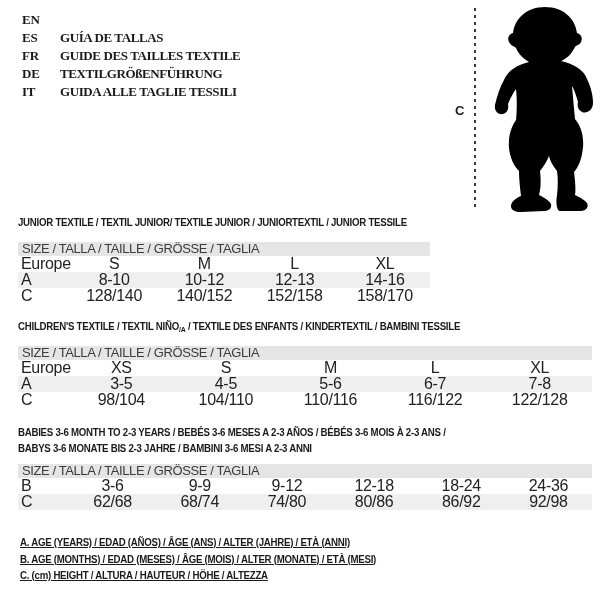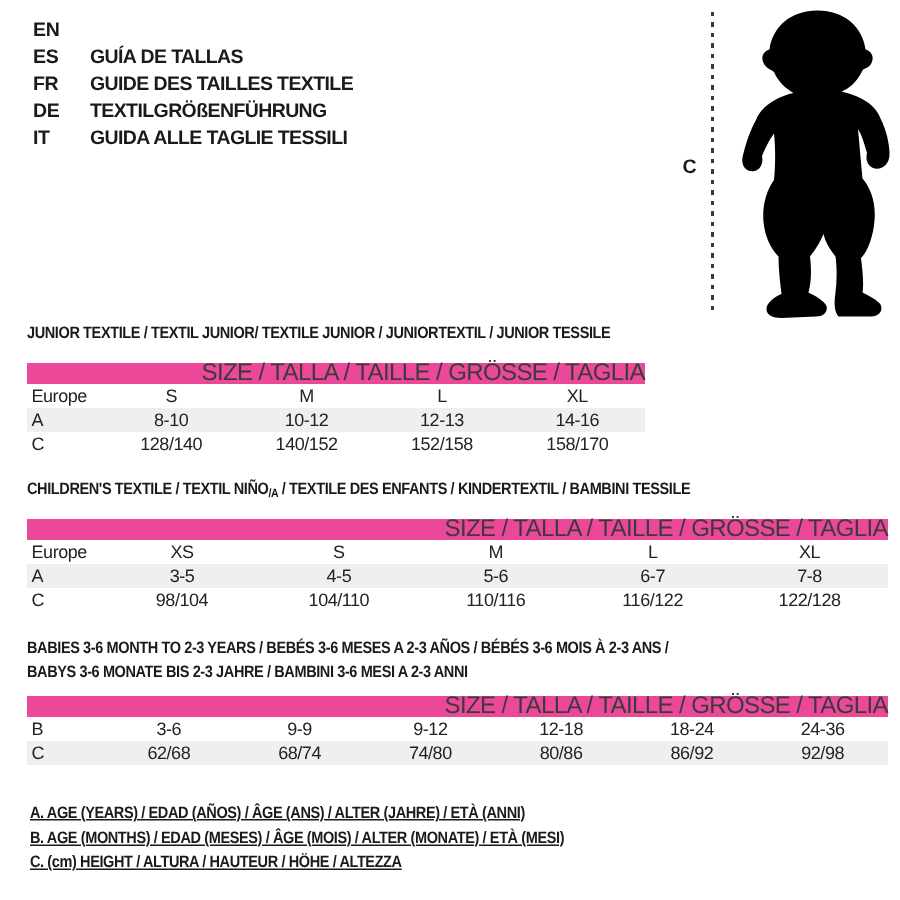--- a/index.html
+++ b/index.html
@@ -2,21 +2,21 @@
 <html><head>
 <meta charset="utf-8">
 <style>
   html,body{margin:0;padding:0;background:#fff;}
   .canvas{
     position:relative;width:600px;height:600px;background:#ffffff;
     font-family:"Liberation Sans",sans-serif;color:#1a1a1a;overflow:hidden;
     letter-spacing:-0.2px;
   }
   
-  .lang-list{position:absolute;left:22px;top:11px;}
+  .lang-list{position:absolute;left:22px;top:11px;font-family:Liberation Serif, serif;}
   .lang-row{display:flex;height:18px;line-height:18px;font-weight:700;font-size:13px;}
   .lang-code{width:38px;}
   .lang-title{white-space:nowrap;letter-spacing:-0.4px;}
   
   .measure-line{
     position:absolute;left:474px;top:8px;width:2px;height:200px;
     background:repeating-linear-gradient(to bottom,#3a3a3a 0 3px,transparent 3px 7px);
   }
   .measure-label{position:absolute;left:455px;top:103px;font-weight:700;font-size:13px;}
   .baby-svg{position:absolute;left:478px;top:2px;}
@@ -29,24 +29,24 @@
   .sec-title .sub{font-size:8px;vertical-align:-2px;}
   .title-junior{top:216px;}
   .title-children{top:320px;}
   .title-babies{top:425px;line-height:15.5px;}
   
   .size-table{position:absolute;left:18px;}
   .junior-table{top:242px;width:412px;}
   .children-table{top:346px;width:574px;}
   .babies-table{top:464px;width:574px;}
   .size-header{
-    height:14px;line-height:14px;background:#ec4899;color:#3b3b3b;
-    font-size:16px;padding-left:4px;letter-spacing:-0.4px;text-align:right;
-  }
-  .t-row{display:flex;height:16px;line-height:16px;font-size:12px;color:#222;justify-content:flex-end;}
+    height:14px;line-height:14px;background:#e5e5e5;color:#3b3b3b;
+    font-size:13px;padding-left:4px;letter-spacing:-0.4px;
+  }
+  .t-row{display:flex;height:16px;line-height:16px;font-size:16px;color:#222;}
   .t-row.shaded{background:#efefef;}
   .t-label{width:48px;padding-left:3px;letter-spacing:-0.3px;}
   .t-cell{flex:1;text-align:center;letter-spacing:-0.3px;}
   
   .footnotes{position:absolute;left:20px;top:534px;text-decoration:underline;}
   .footnote{
     font-weight:700;font-size:11px;line-height:16.5px;white-space:nowrap;
     transform:scaleX(0.88);transform-origin:0 50%;letter-spacing:-0.3px;
   }
 </style>

